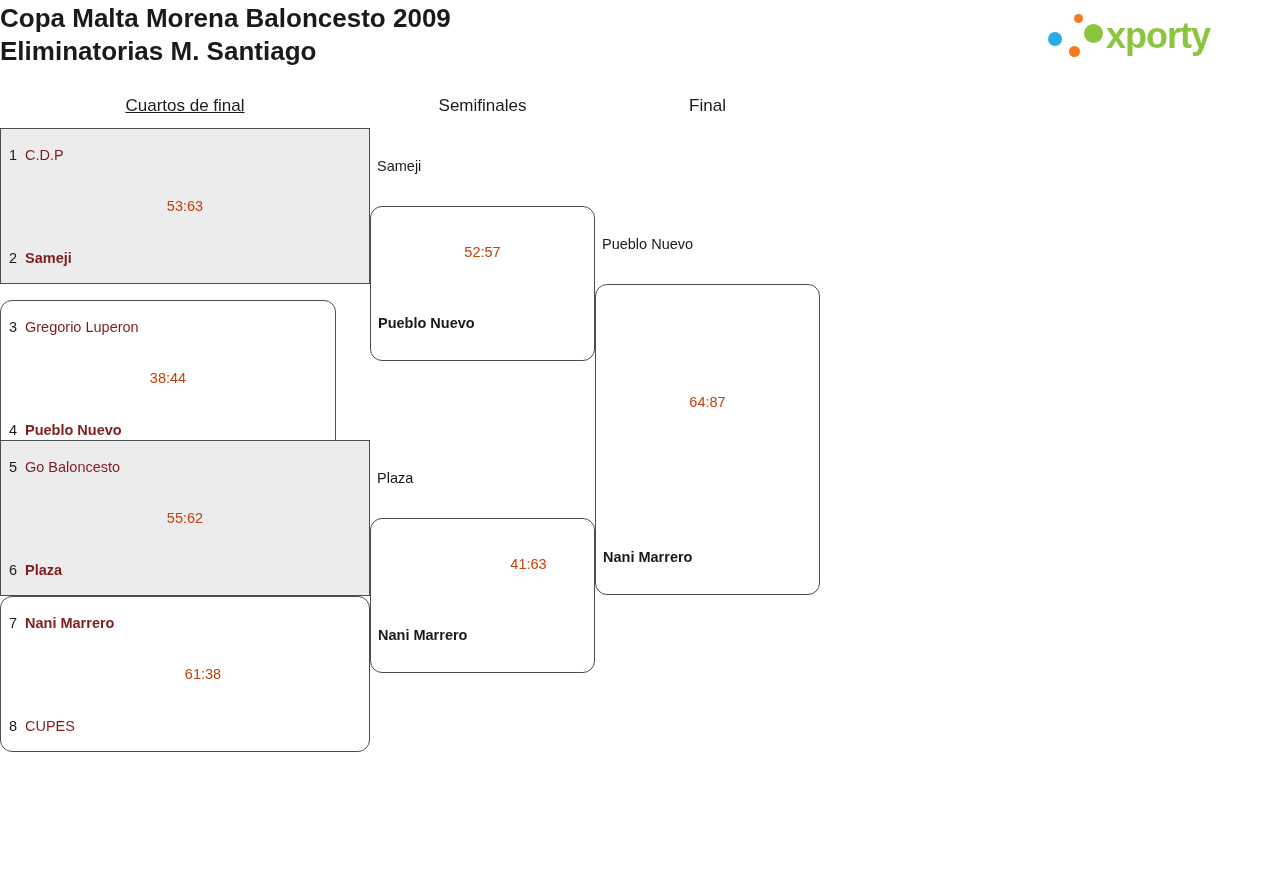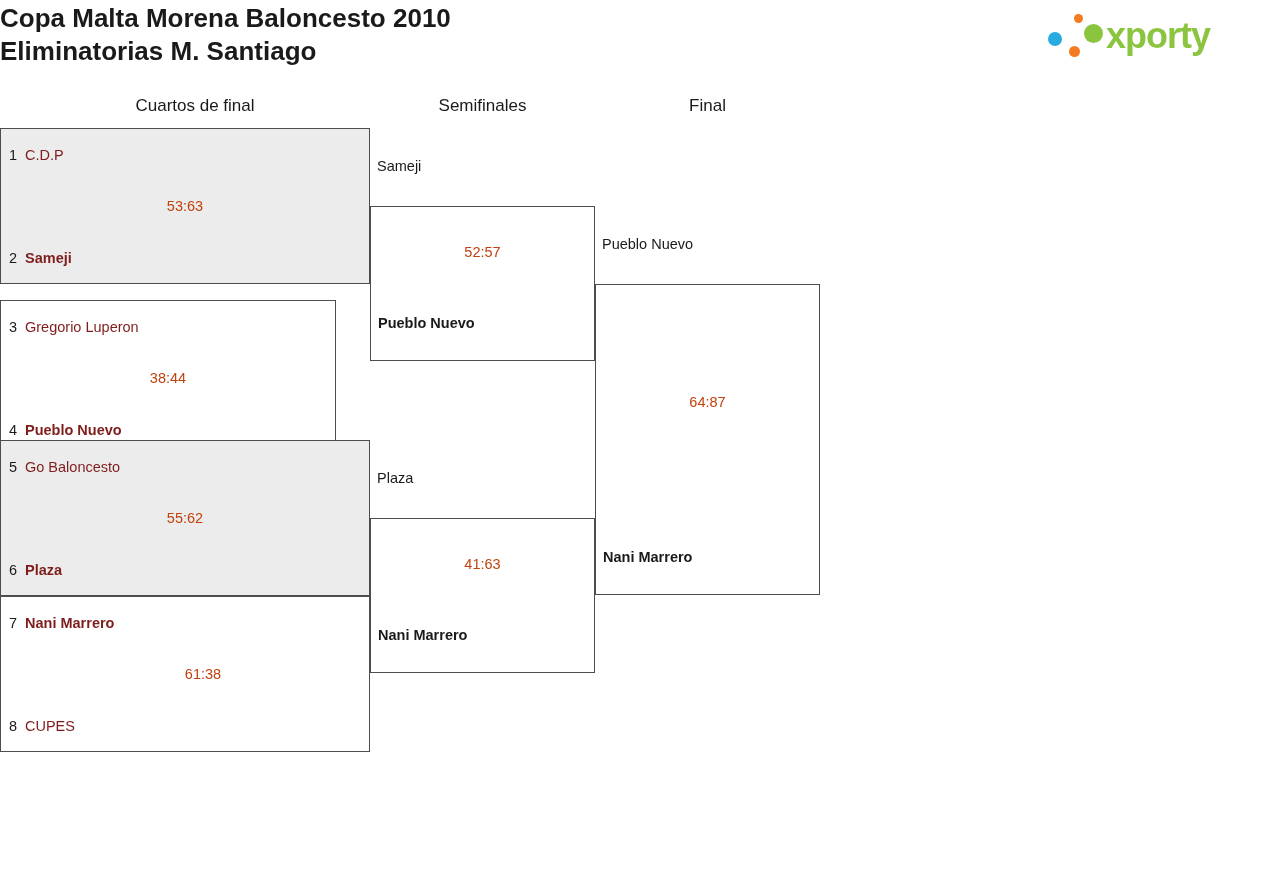--- a/index.html
+++ b/index.html
@@ -62,39 +62,39 @@
   .dot-d { left: 25px; top: 40px; width: 11px; height: 11px; background: #f47b20; }
 
   
   .round-head {
     position: absolute;
     font-size: 17px;
     color: #1a1a1a;
     text-align: center;
     top: 96px;
   }
-  #round-head-0 { left: 10px;   width: 370px; }
+  #round-head-0 { left: 0px;   width: 370px; text-decoration: underline; }
   #round-head-1 { left: 370px; width: 225px; }
   #round-head-2 { left: 595px; width: 225px; }
 
   
   #bracket {
     position: absolute;
     left: 0;
     top: 0;
     width: 1280px;
     height: 883px;
   }
   .match {
     position: absolute;
     box-sizing: border-box;
     border: 1px solid #4d4d4d;
   }
   .match.shaded { background: #ececec; }
-  .match.plain  { background: #ffffff; }
+  .match.plain  { background: #ffffff; border-radius: 12px; }
 
   .team {
     position: absolute;
     left: 0;
     width: 100%;
     box-sizing: border-box;
     padding: 0 10px 0 8px;
     font-size: 14.5px;
     line-height: 18px;
     white-space: nowrap;
@@ -123,21 +123,21 @@
     line-height: 18px;
     color: #1a1a1a;
     white-space: nowrap;
   }
   .adv-label.winner { font-weight: bold; }
 </style>
 </head>
 <body>
 
 <div id="header">
-  <div id="title">Copa Malta Morena Baloncesto 2010
+  <div id="title">Copa Malta Morena Baloncesto 2009
 Eliminatorias M. Santiago</div>
 
   <div id="logo">
     <span class="dot dot-a"></span>
     <span class="dot dot-b"></span>
     <span class="dot dot-c"></span>
     <span class="dot dot-d"></span>
     <span id="logo-text">xporty</span>
   </div>
 </div>
@@ -191,21 +191,21 @@
   <div class="adv-label" style="left:377px; top:157px;">Sameji</div>
 
   <div class="match plain" style="left:370px; top:206px; width:225px; height:155px;">
     <div class="score" style="top:37px;">52:57</div>
     <div class="adv-label winner" style="left:7px; top:107px;">Pueblo Nuevo</div>
   </div>
 
   <div class="adv-label" style="left:377px; top:469px;">Plaza</div>
 
   <div class="match plain" style="left:370px; top:518px; width:225px; height:155px;">
-    <div class="score" style="top:37px;">41:63</div>
+    <div class="score" style="top:37px;padding-left:46px;">41:63</div>
     <div class="adv-label winner" style="left:7px; top:107px;">Nani Marrero</div>
   </div>
 
   <div class="adv-label" style="left:602px; top:235px;">Pueblo Nuevo</div>
 
   <div class="match plain" style="left:595px; top:284px; width:225px; height:311px;">
     <div class="score" style="top:109px;">64:87</div>
     <div class="adv-label winner" style="left:7px; top:263px;">Nani Marrero</div>
   </div>
 

